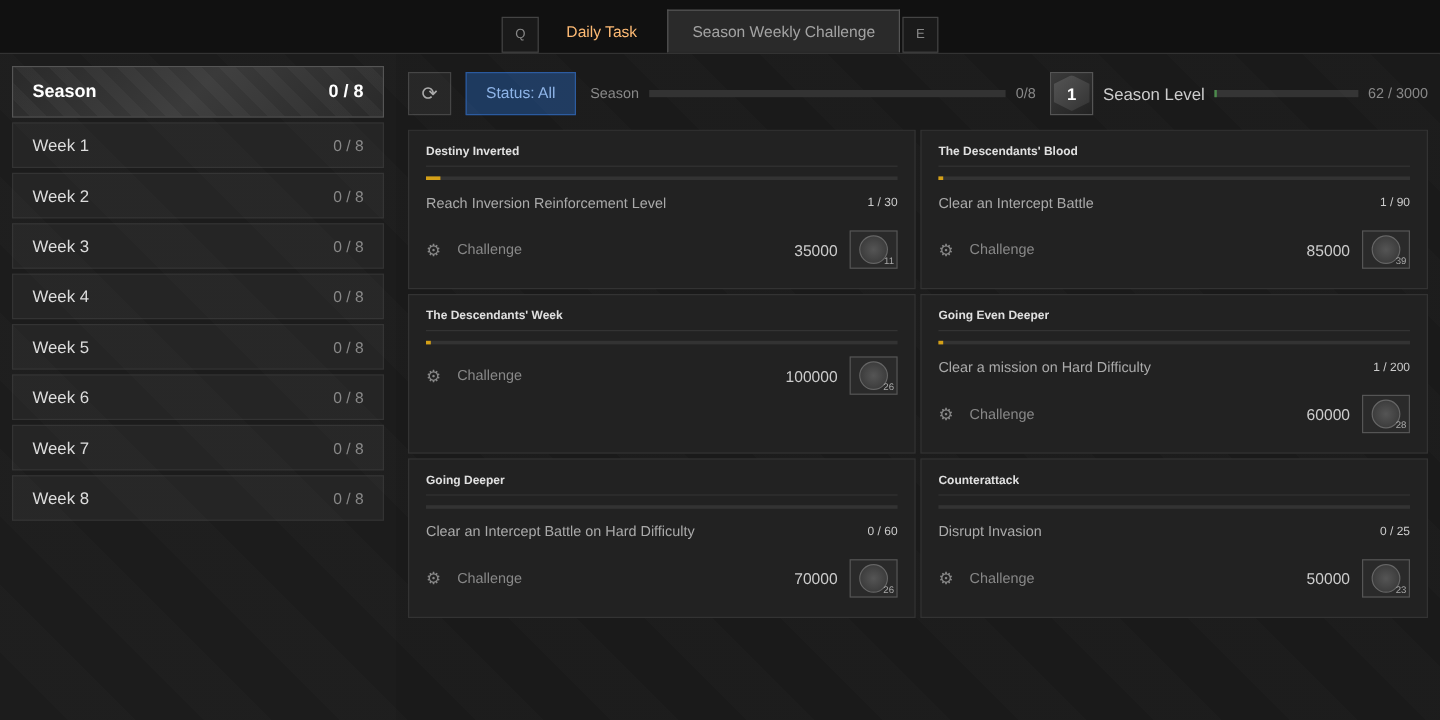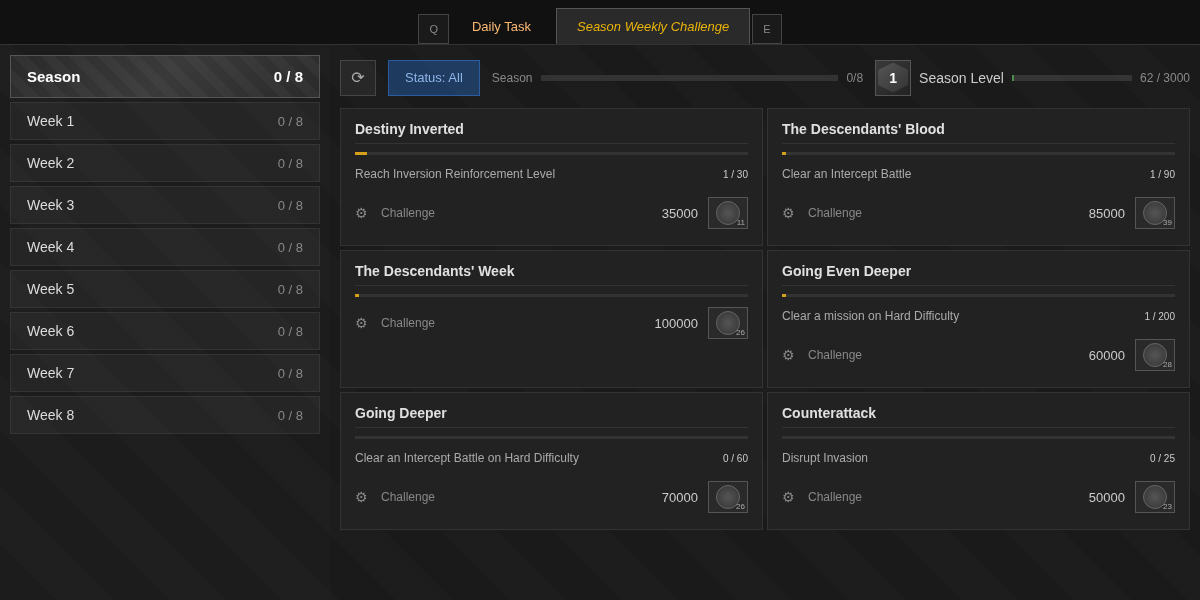--- a/index.html
+++ b/index.html
@@ -51,26 +51,25 @@
       border-right: 1px solid transparent;
       margin: 0 2px;
       background: transparent;
       height: 36px;
       display: flex;
       align-items: center;
     }
 
     .nav-tab.active {
       background: #2a2a2a;
-      color: #eab308;
+      color: #a3a3a3;
       border-top: 1px solid #555;
       border-left: 1px solid #555;
       border-right: 1px solid #555;
       border-bottom: 1px solid #2a2a2a;
-      font-style: italic;
     }
 
     .nav-icon-btn {
       padding: 6px 10px;
       cursor: pointer;
       font-size: 11px;
       color: #888;
       background: #1a1a1a;
       border: 1px solid #444;
       display: flex;
@@ -294,21 +293,21 @@
     .quest-card {
       background: #222;
       border: 1px solid #333;
       padding: 12px 14px;
       display: flex;
       flex-direction: column;
       gap: 6px;
     }
 
     .quest-title {
-      font-size: 14px;
+      font-size: 10px;
       color: #e0e0e0;
       font-weight: bold;
       border-bottom: 1px solid #333;
       padding-bottom: 6px;
     }
 
     .quest-progress-bar {
       height: 3px;
       background: #333;
       margin-top: 2px;

